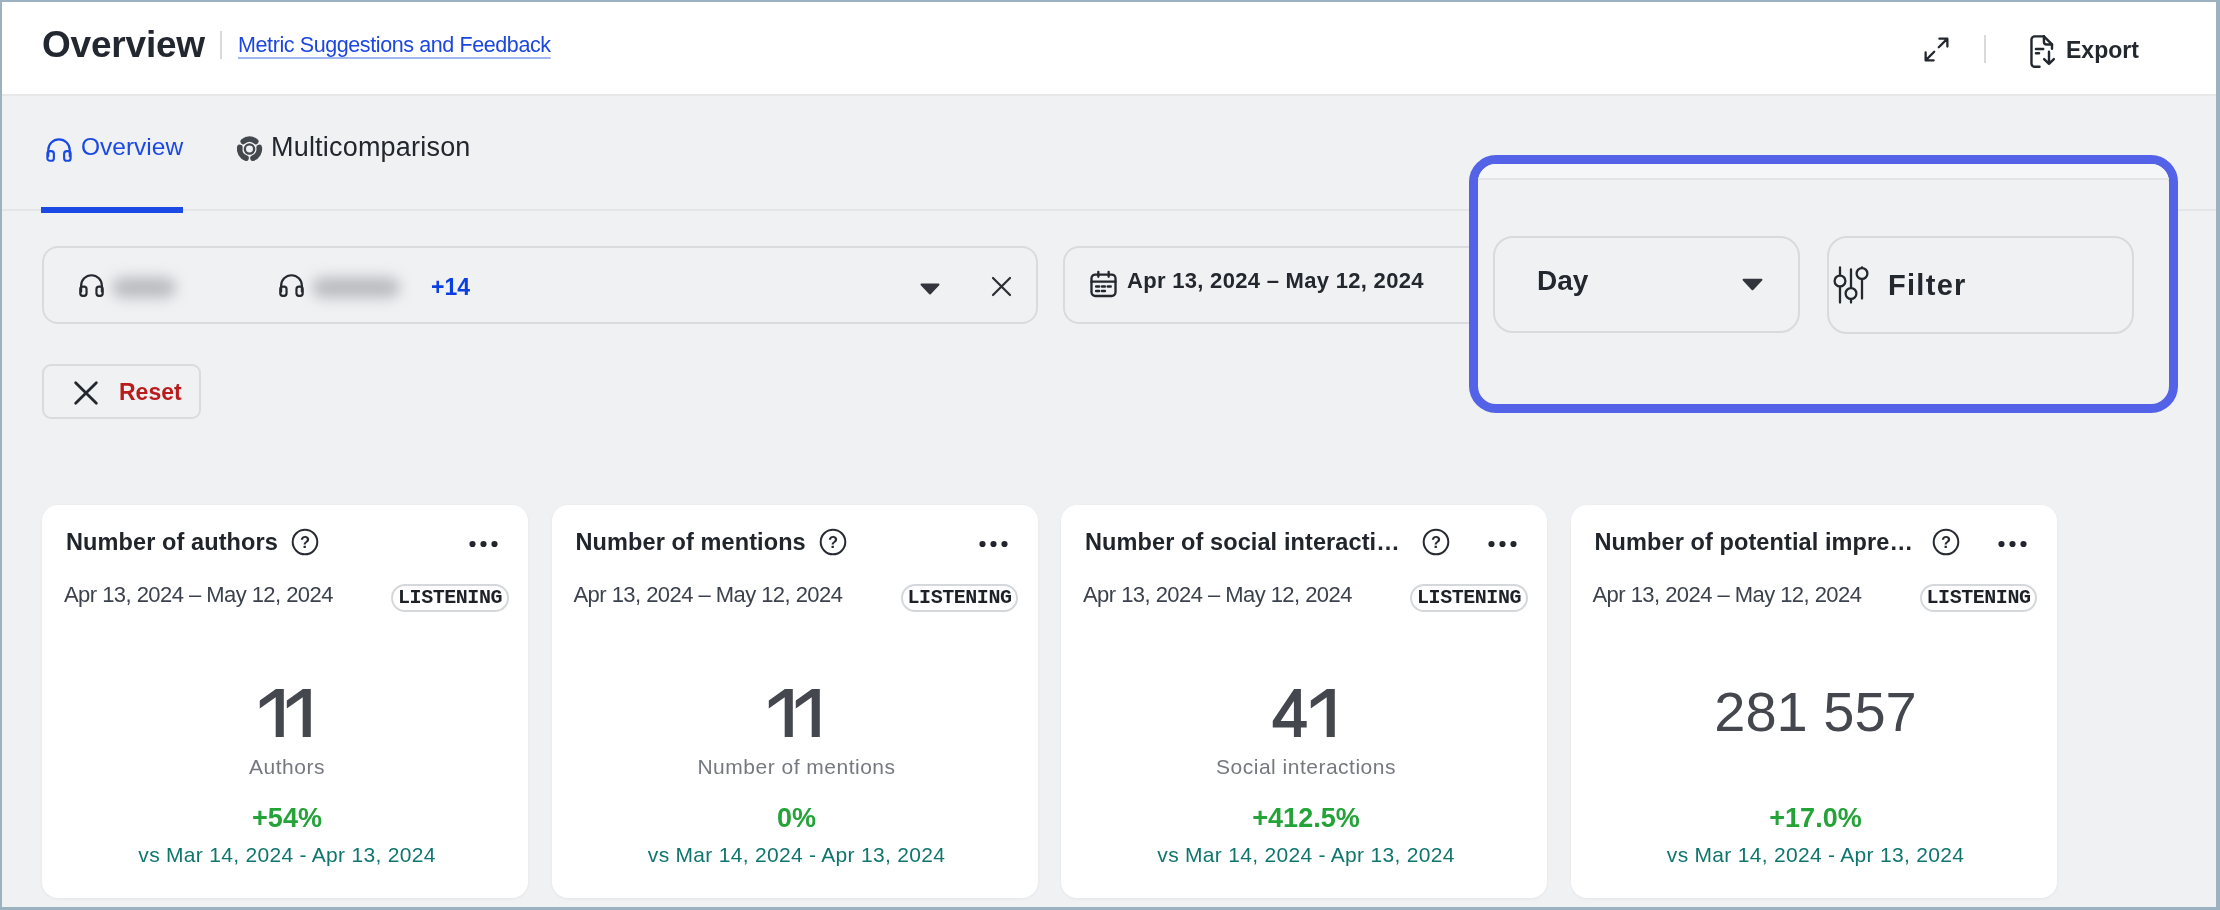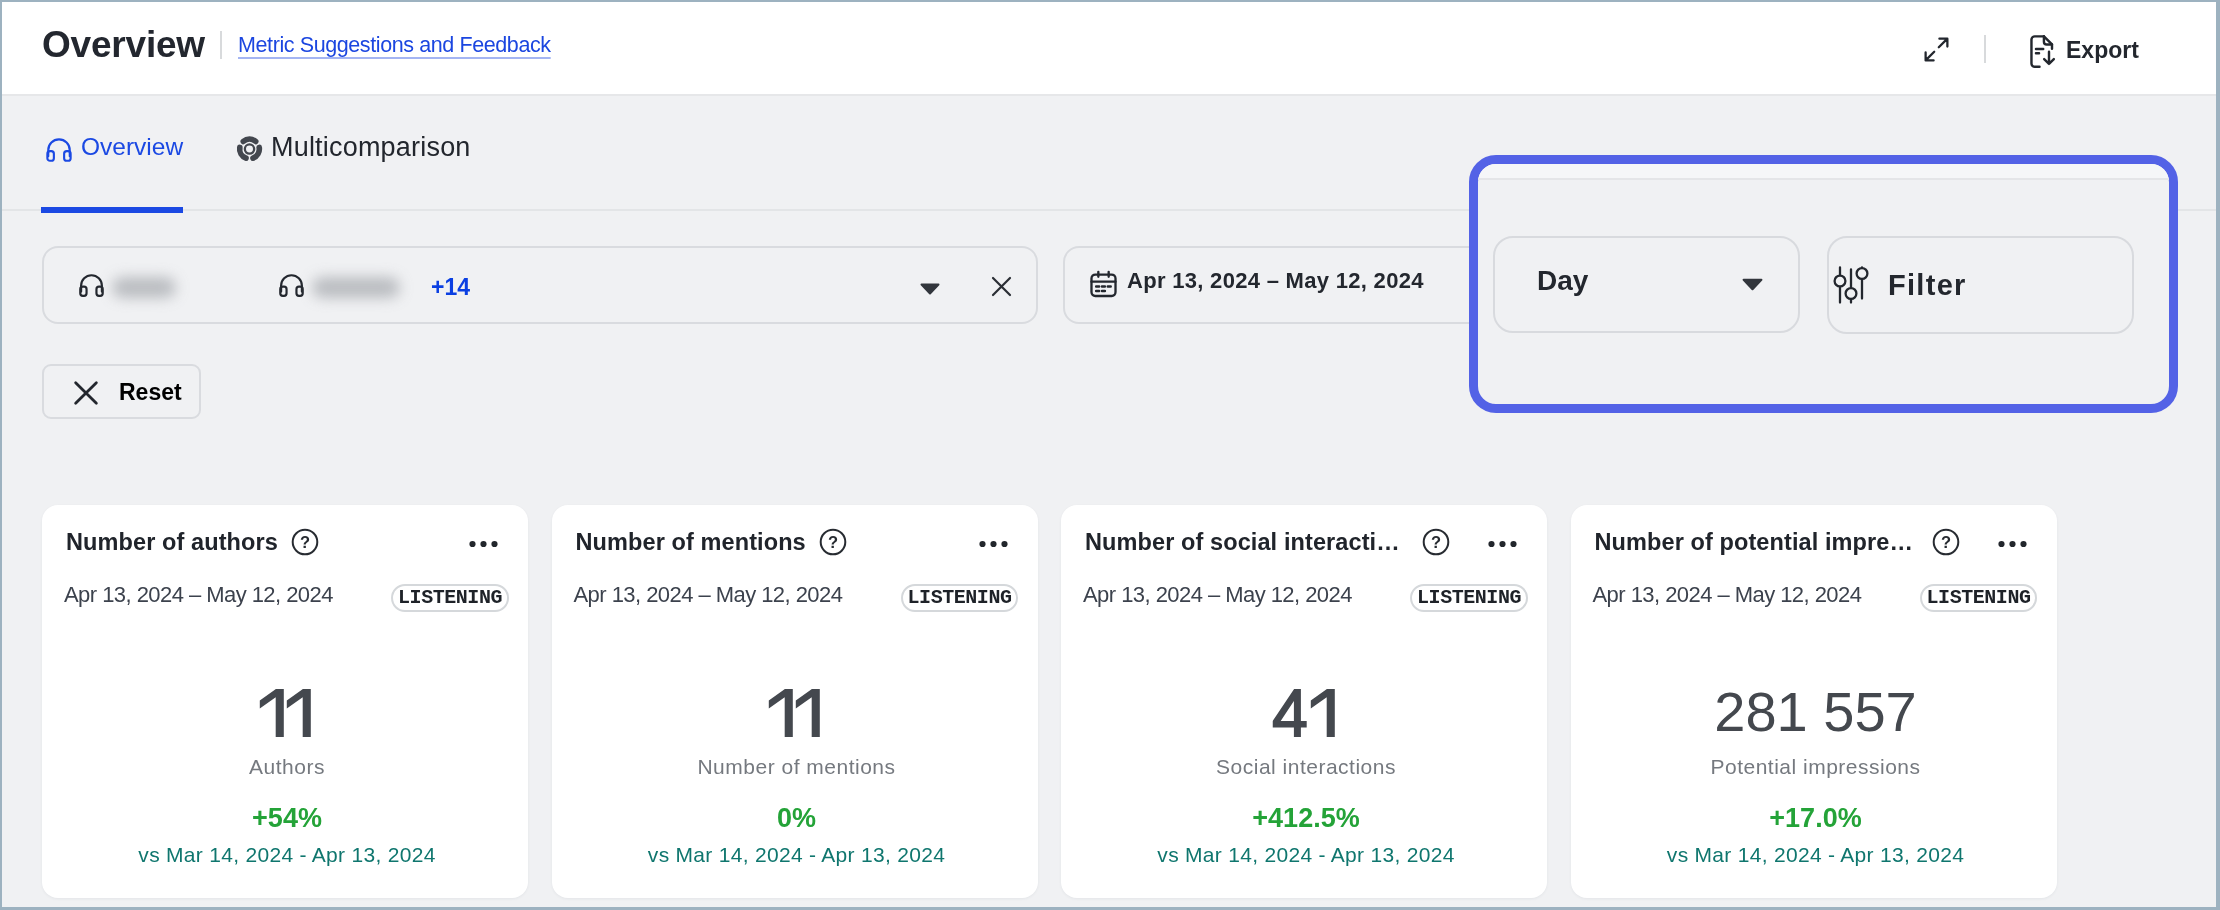--- a/index.html
+++ b/index.html
@@ -30,21 +30,21 @@
   .hp { position:absolute; color:#23272e; }
   .blob { position:absolute; background:#a8abb0; border-radius:11px; filter:blur(7px); opacity:.75; }
   #plus17 { position:absolute; left:429px; top:274px; font-size:23px; line-height:23px; font-weight:bold; color:#0a3fe2; }
   #caret1 { position:absolute; left:917px; top:281px; color:#32363c; }
   #x1 { position:absolute; left:988px; top:273px; color:#2a2e34; }
   #datebox { left:1061px; top:244px; width:412px; height:78px; border-radius:16px 0 0 16px; }
   #calicon { position:absolute; left:1086px; top:267px; color:#23272e; }
   #datetxt { position:absolute; left:1125px; top:268px; font-size:22px; line-height:22px; font-weight:bold; letter-spacing:0.3px; color:#23272e; }
   #resetbox { left:40px; top:362px; width:159px; height:55px; border-radius:9px; }
   #resetx { position:absolute; left:70px; top:377px; color:#23272e; }
-  #resettxt { position:absolute; left:117px; top:379px; font-size:23px; line-height:23px; font-weight:bold; color:#000000; }
+  #resettxt { position:absolute; left:117px; top:379px; font-size:23px; line-height:23px; font-weight:bold; color:#b91c1c; }
   
   #ring { position:absolute; left:1467px; top:153px; width:709px; height:258px; border:9px solid #5362e6; border-radius:27px; overflow:hidden; }
   #ringstrip { position:absolute; left:0; right:0; top:0; height:16px; background:#f5f6f8; border-bottom:2px solid #e4e5e8; }
   #daybox { left:1491px; top:234px; width:307px; height:97px; border-radius:20px; border-color:#d8dade; }
   #daytxt { position:absolute; left:1535px; top:264.5px; font-size:28px; line-height:28px; font-weight:bold; color:#23272e; }
   #caret2 { position:absolute; left:1739px; top:276px; color:#32363c; }
   #filterbox { left:1825px; top:234px; width:307px; height:98px; border-radius:20px; border-color:#d8dade; }
   #slidericon { position:absolute; left:1831px; top:262px; color:#23272e; }
   #filtertxt { position:absolute; left:1886px; top:269px; font-size:29px; line-height:29px; font-weight:bold; letter-spacing:1.3px; color:#23272e; }
   
@@ -242,17 +242,16 @@
         </svg>
     </div>
     <svg class="dots" width="31" height="12" viewBox="0 0 31 12">
         <circle cx="4.5" cy="6" r="3.1" fill="currentColor"></circle>
         <circle cx="15.5" cy="6" r="3.1" fill="currentColor"></circle>
         <circle cx="26.5" cy="6" r="3.1" fill="currentColor"></circle>
       </svg>
     <div class="cdate">Apr 13, 2024 – May 12, 2024</div>
     <div class="badge">LISTENING</div>
     <div class="cnum" style="letter-spacing:0;">281 557</div>
-    <div class="clabel">Potential impressions</div>
     <div class="cgreen">+17.0%</div>
     <div class="cvs">vs Mar 14, 2024 - Apr 13, 2024</div>
   </div>
 </div>
 
 </body></html>

